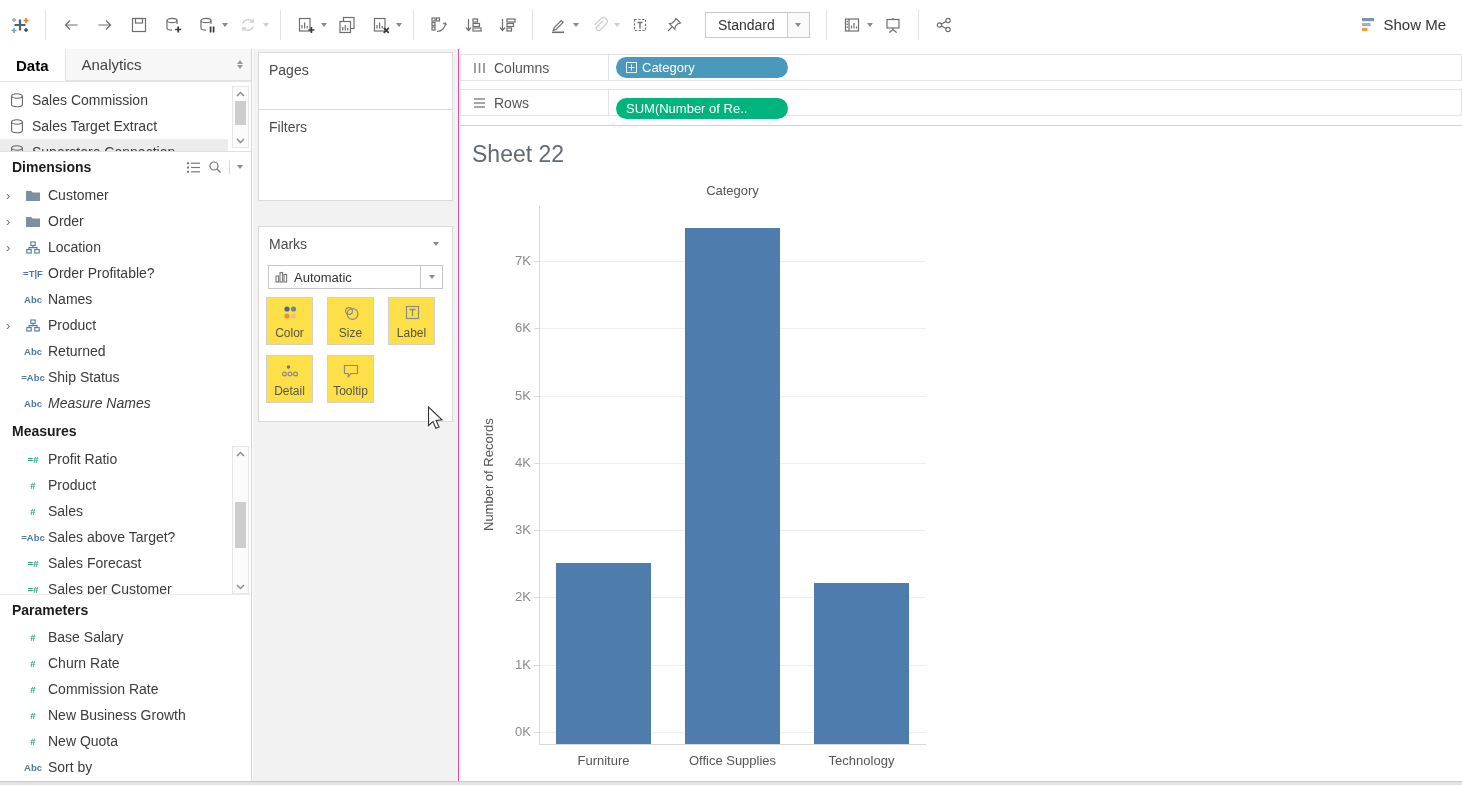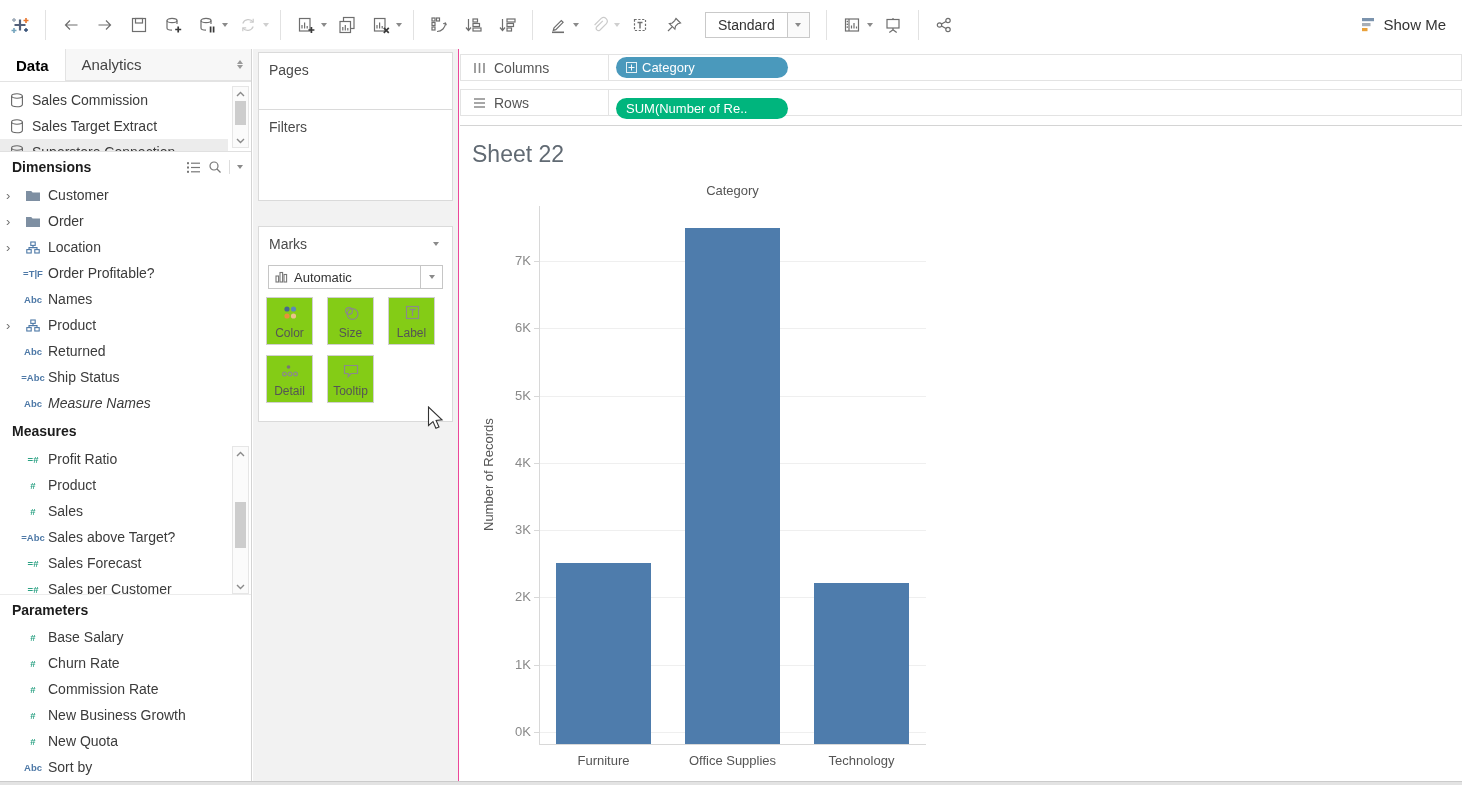--- a/index.html
+++ b/index.html
@@ -57,21 +57,21 @@
   
   .middle-pane { position:absolute; left:253px; top:49px; width:206px; bottom:4px; background:#f2f2f2; }
   .card { position:absolute; left:5px; right:6px; background:#fff; border:1px solid #dadada; }
   .card-title { font-size:14px; color:#4a4a4a; padding:9px 10px; display:flex; align-items:center; }
   .card-title .t { flex:1; }
   .marks-dd { display:flex; align-items:center; border:1px solid #c6c6c6; height:24px; margin:4px 9px 8px 9px; cursor:pointer; }
   .marks-dd .dd-ico { padding:0 6px; display:flex; }
   .marks-dd .dd-text { flex:1; font-size:13px; color:#333; }
   .marks-dd .dd-btn { width:22px; align-self:stretch; border-left:1px solid #c6c6c6; display:flex; align-items:center; justify-content:center; }
   .mark-btns { padding:0 7px; display:flex; flex-wrap:wrap; gap:10px 14px; }
-  .mark-btn { width:47px; height:48px; border:1px solid #d0d0d0; background:#84cc16; display:flex; flex-direction:column; align-items:center; justify-content:space-between; padding:6px 0 4px 0; cursor:pointer; }
+  .mark-btn { width:47px; height:48px; border:1px solid #d0d0d0; background:#fde047; display:flex; flex-direction:column; align-items:center; justify-content:space-between; padding:6px 0 4px 0; cursor:pointer; }
   .mark-btn .mb-label { font-size:12px; color:#555; }
   .mark-btn svg { fill:none; stroke:#8a8a8a; stroke-width:1.2; }
   
   .sheet-area { position:absolute; left:458px; top:49px; right:0; bottom:4px; border-left:1px solid #ec4899; background:#fff; }
   .shelf { position:absolute; left:1px; right:0; height:27px; background:#fff; border:1px solid #e3e3e3; display:flex; align-items:center; }
   .shelf.columns { top:5px; } .shelf.rows { top:40px; }
   .shelf-label { width:148px; align-self:stretch; border-right:1px solid #e3e3e3; display:flex; align-items:center; gap:8px; padding-left:12px; font-size:14px; color:#555; }
   .shelf-label svg { stroke:#8a8a8a; fill:none; stroke-width:1.3; }
   .pill { height:21px; border-radius:11px; margin-left:7px; width:172px; display:flex; align-items:center; padding:0 10px; color:#fff; font-size:13px; gap:5px; cursor:pointer; white-space:nowrap; overflow:hidden; }
   .canvas { position:absolute; left:1px; right:0; top:76px; bottom:0; background:#fff; border-top:1px solid #d4d4d4; overflow:hidden; }

